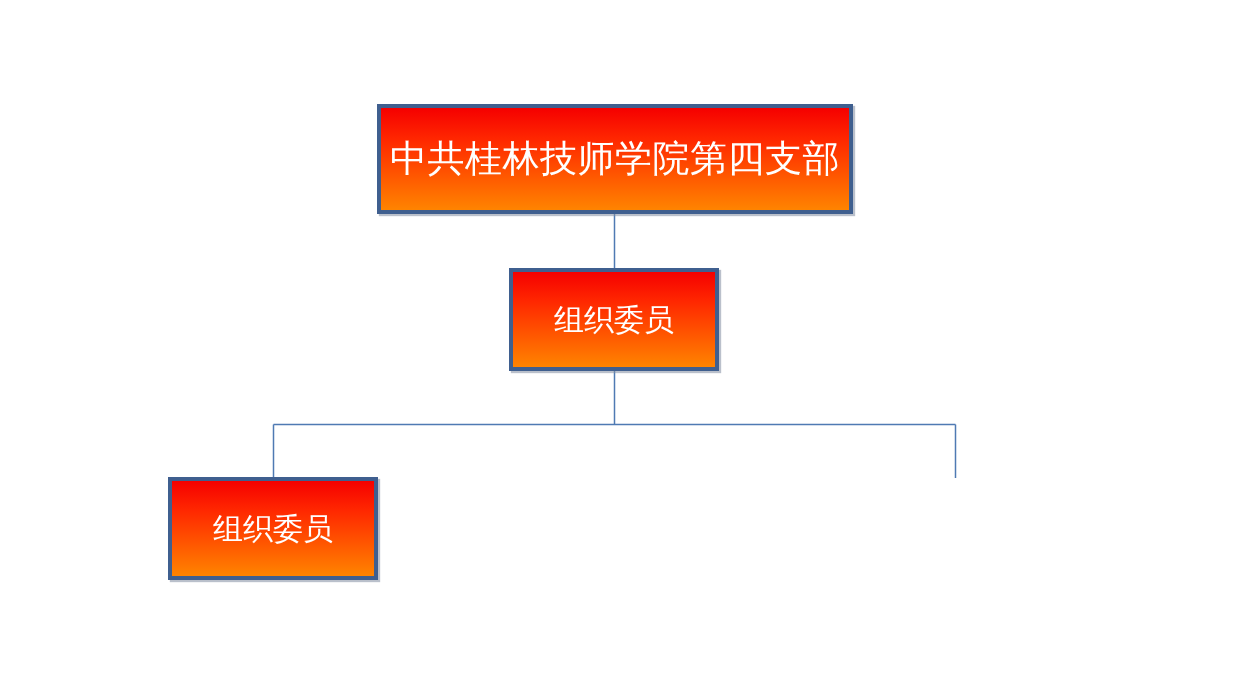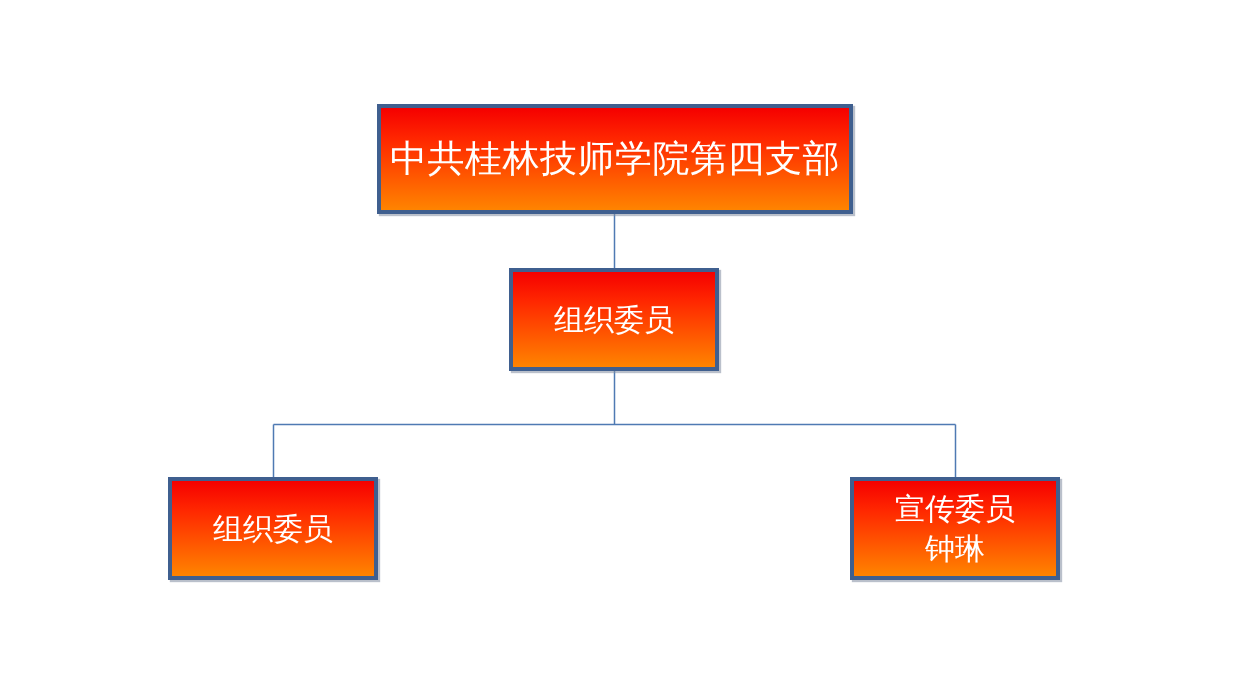--- a/index.html
+++ b/index.html
@@ -74,18 +74,14 @@
   </div>
 
   <div class="node node-small node-secretary">
     <div class="node-line">组织委员</div>
   </div>
 
   <div class="node node-small node-organization">
     <div class="node-line">组织委员</div>
   </div>
 
-  <div class="node node-small node-publicity">
-    <div class="node-line">宣传委员</div>
-    <div class="node-line">钟琳</div>
-  </div>
 
 </div>
 
 </body></html>

